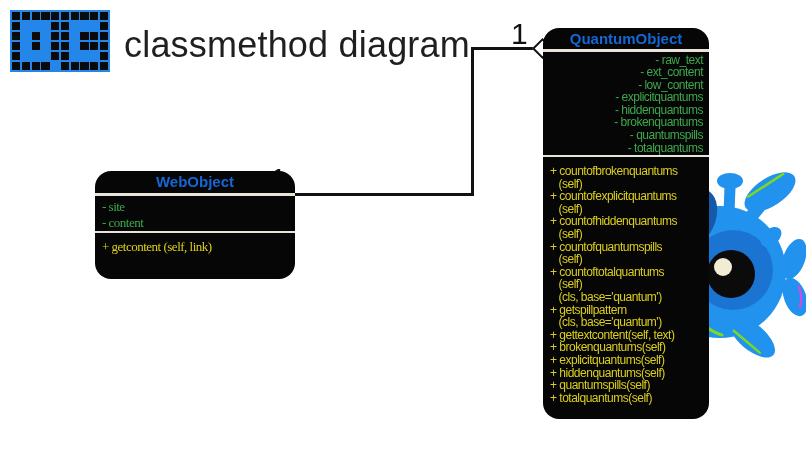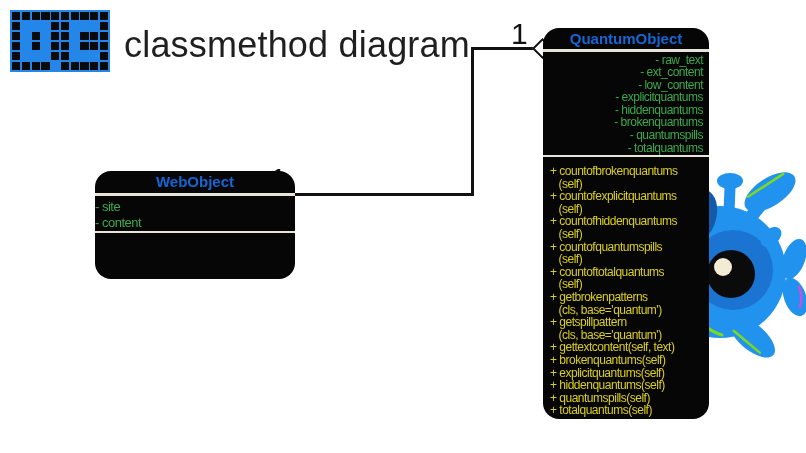--- a/index.html
+++ b/index.html
@@ -32,21 +32,21 @@
   .uml{position:absolute;background:#060606;border-radius:16px;
        box-sizing:border-box;overflow:hidden;z-index:2;}
   .uml-title{text-align:center;font-weight:bold;color:#1666d6;}
   .sep{height:2.5px;background:#e8e5d8;width:100%;}
   .section .line{white-space:pre;}
   .attrs .line{color:#3da94b;}
   .methods .line{color:#dccf1d;}
 
   .uml.web{left:95px;top:171px;width:200px;height:108px;}
   .uml.web .uml-title{font-size:15px;line-height:22px;height:22px;}
-  .uml.web .section{padding:3px 8px 0 0;font-size:13px;letter-spacing:-.5px;}
+  .uml.web .section{padding:3px 8px 0 7px;font-size:13px;letter-spacing:-.5px;font-family:Liberation Serif, serif;}
   .uml.web .attrs{height:32px;}
   .uml.web .attrs .line{line-height:16.5px;}
   .uml.web .methods{padding-top:5px;}
   .uml.web .methods .line{line-height:17px;}
 
   .uml.quantum{left:543px;top:28px;width:166px;height:391px;}
   .uml.quantum .uml-title{font-size:15px;line-height:21px;height:21px;}
   .uml.quantum .section{padding:2px 6px 0 7px;font-size:12px;letter-spacing:-.5px;}
   .uml.quantum .attrs{height:101px;text-align:right;}
   .uml.quantum .attrs .line{line-height:12.6px;}
@@ -174,20 +174,21 @@
 
   <div class="uml web">
     <div class="uml-title">WebObject</div>
     <div class="sep"></div>
     <div class="section attrs">
         <div class="line">- site</div>
         <div class="line">- content</div>
       </div>
     <div class="sep"></div>
     <div class="section methods">
+        <div class="line">+ getcontent (self, link)</div>
       </div>
   </div>
 
   <div class="uml quantum">
     <div class="uml-title">QuantumObject</div>
     <div class="sep"></div>
     <div class="section attrs">
         <div class="line">- raw_text</div>
         <div class="line">- ext_content</div>
         <div class="line">- low_content</div>
@@ -202,21 +203,20 @@
         <div class="line">+ countofbrokenquantums</div>
         <div class="line">   (self)</div>
         <div class="line">+ countofexplicitquantums</div>
         <div class="line">   (self)</div>
         <div class="line">+ countofhiddenquantums</div>
         <div class="line">   (self)</div>
         <div class="line">+ countofquantumspills</div>
         <div class="line">   (self)</div>
         <div class="line">+ countoftotalquantums</div>
         <div class="line">   (self)</div>
-        <div class="line">+ getbrokenpatterns</div>
         <div class="line">   (cls, base='quantum')</div>
         <div class="line">+ getspillpattern</div>
         <div class="line">   (cls, base='quantum')</div>
         <div class="line">+ gettextcontent(self, text)</div>
         <div class="line">+ brokenquantums(self)</div>
         <div class="line">+ explicitquantums(self)</div>
         <div class="line">+ hiddenquantums(self)</div>
         <div class="line">+ quantumspills(self)</div>
         <div class="line">+ totalquantums(self)</div>
       </div>

